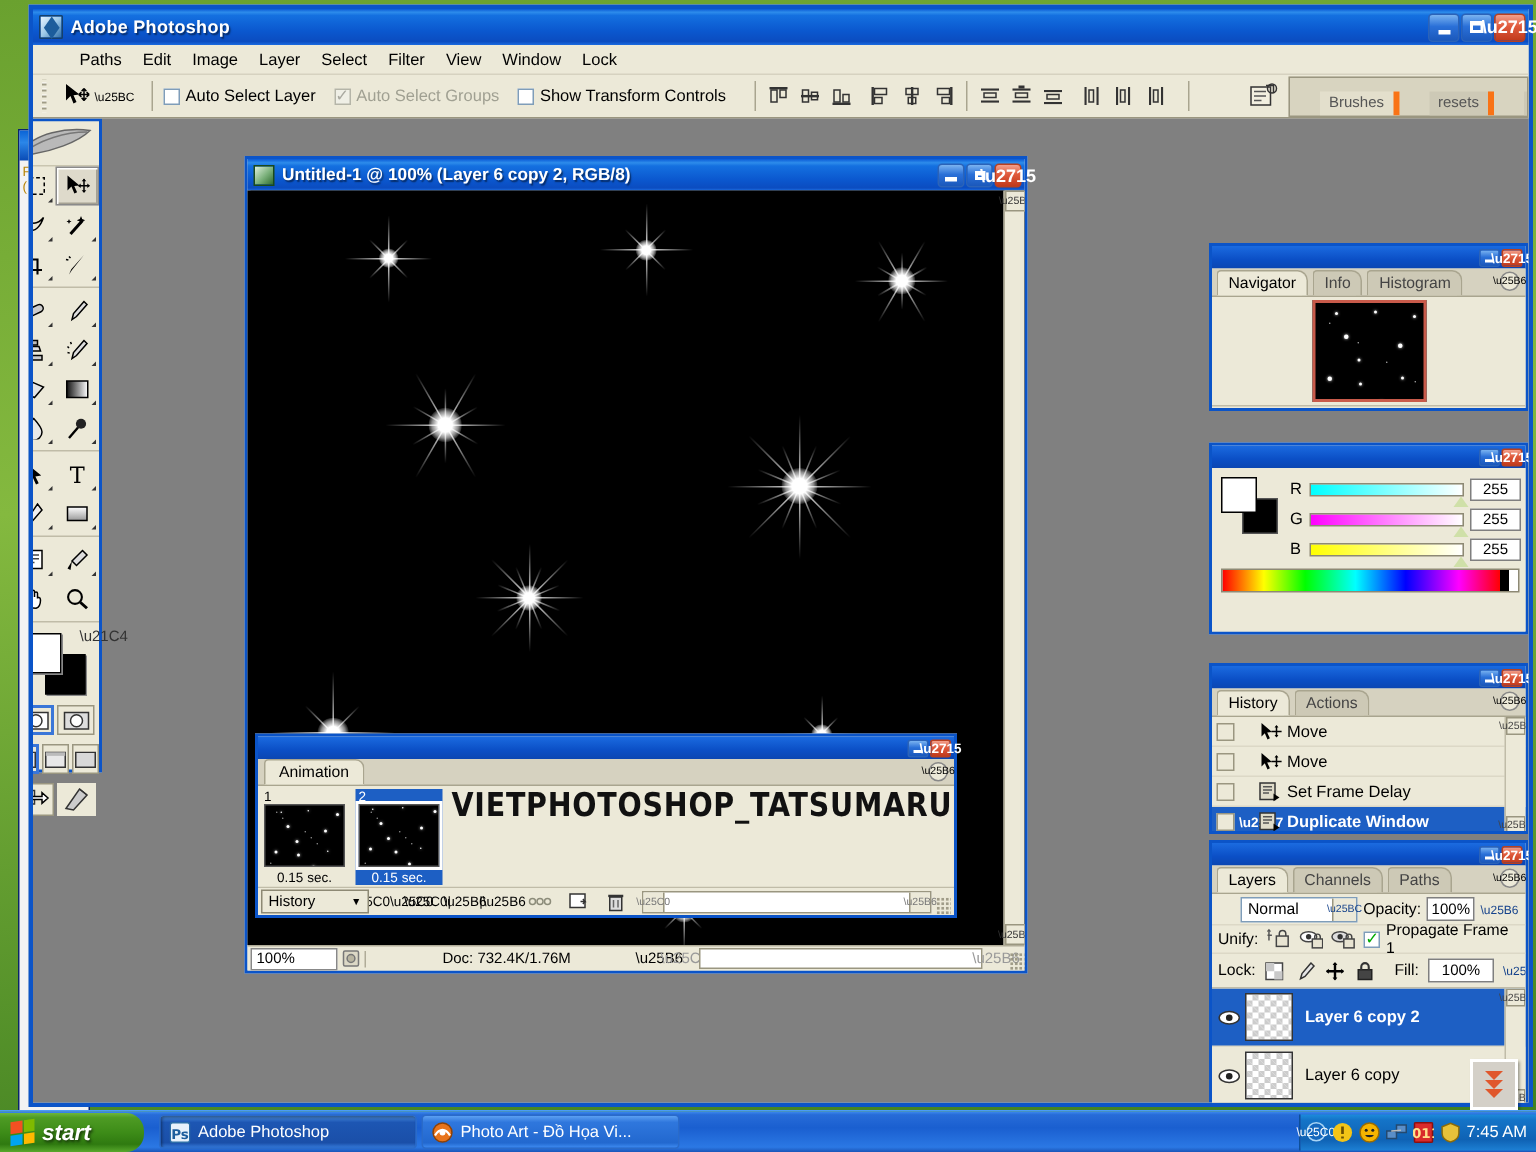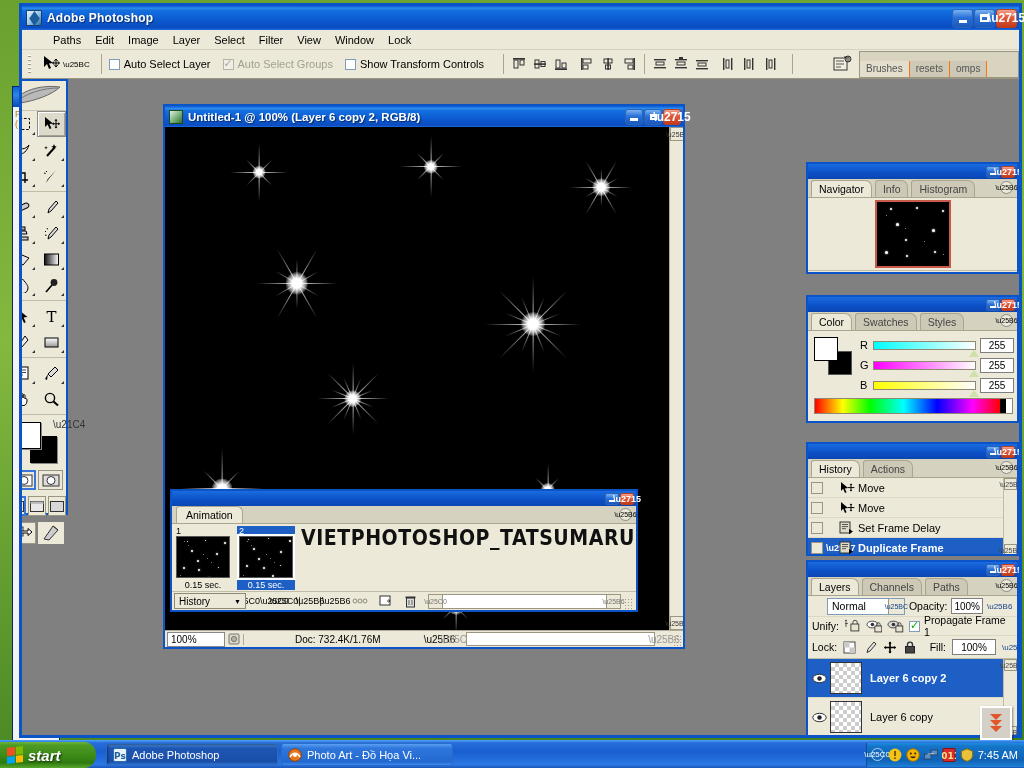--- a/index.html
+++ b/index.html
@@ -88,21 +88,21 @@
   .opt-dim { color: #a0a092; }
   .align-icons { display: flex; align-items: center; gap: 5px; }
   .align-ico { width: 16px; height: 16px; position: relative; }
   .opt-right { margin-left: auto; display: flex; align-items: center; }
   .palette-well {
     width: 160px; height: 27px; background: #d8d4c0;
     border: 1px solid #9a9680; display: flex; align-items: flex-end;
     overflow: hidden; margin-left: 6px;
   }
   .pw-tab { font-size: 10px; padding: 2px 6px 3px; color: #555; background: #cdc9b6;
-    border-right: 1px solid #f97316; }
+    border-right: 4px solid #f97316; margin-left: 20px; }
   .pw-tab.first { background: #e3dfcc; }
 
   
   .ps-workspace { flex: 1; position: relative; background: #808080; overflow: hidden; }
 
   
   #toolbox {
     position: absolute; left: -16px; top: 0px; width: 62px; height: 436px;
     background: #ece9d8; border: 2px solid #0b54c8;
   }
@@ -978,26 +978,20 @@
 
       <div class="palette" id="pal-color">
         <div class="pal-titlebar">
           <div class="winbtn xs">
               <div class="glyph-min" style="margin-top:4px;width:6px;height:2px"></div>
             </div>
           <div class="winbtn xs close">
               <span style="font-size:9px">\u2715</span>
             </div>
         </div>
-        <div class="pal-tabrow">
-          <div class="ptab active">Color</div>
-          <div class="ptab">Swatches</div>
-          <div class="ptab">Styles</div>
-          <div class="palette-menu-btn">\u25B6</div>
-        </div>
         <div class="pal-body">
           <div class="color-body">
             <div class="color-chips">
               <div class="chip-bg"></div>
               <div class="chip-fg"></div>
             </div>
             <div class="color-sliders">
               <div class="crow">
                 <div class="clabel">R</div>
                 <div class="cslider" style="background:linear-gradient(90deg,#00ffff,#ffffff)">
@@ -1088,21 +1082,21 @@
                   <div class="box"></div>
                 </div>
               <div class="hist-arrow">\u25B7</div>
               <div class="hist-ico">
                 <svg width="16" height="14" viewBox="0 0 16 14">
                     <rect x="1" y="1" width="10" height="11" fill="#dfdbc9" stroke="#333"></rect>
                     <path d="M3 3.5 h6 M3 5.6 h6 M3 7.7 h4" stroke="#555"></path>
                     <path d="M10 8 l4 2.6 l-4 2.6 Z" fill="#000"></path>
                   </svg>
               </div>
-              <div>Duplicate Frame</div>
+              <div>Duplicate Window</div>
             </div>
             <div class="hist-scroll">
               <div class="sc-btn">\u25B2</div>
               <div class="sc-btn" style="position:absolute;bottom:0">\u25BC</div>
             </div>
           </div>
 
         </div>
       </div>
 

